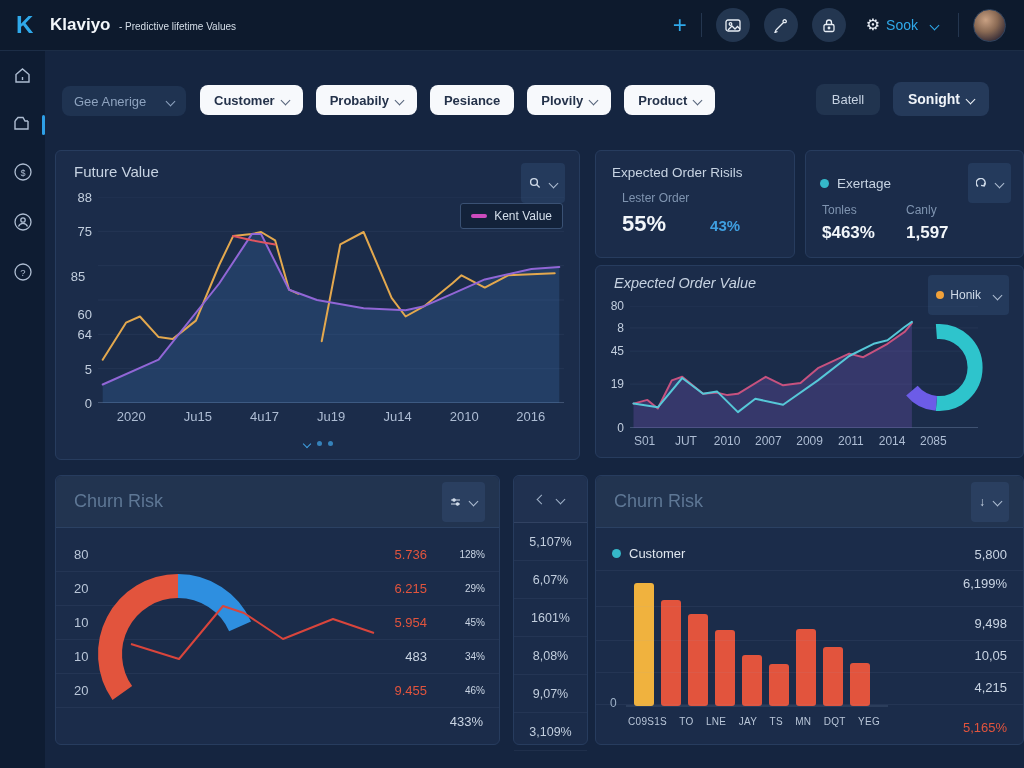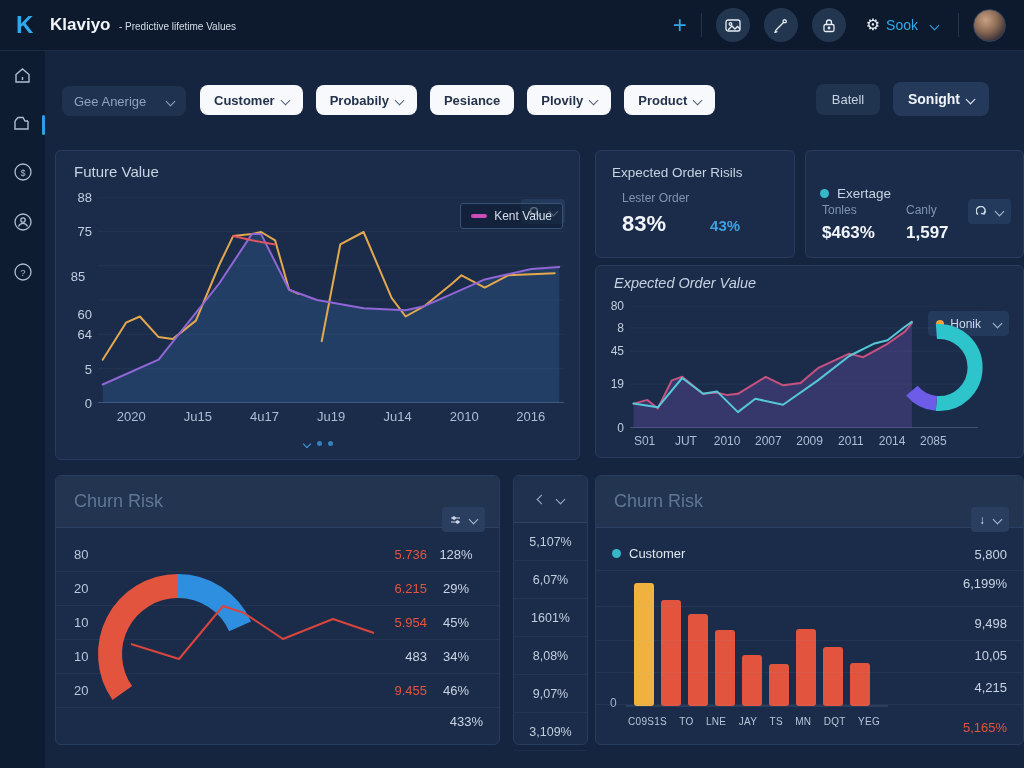--- a/index.html
+++ b/index.html
@@ -28,21 +28,21 @@
   #pills{position:absolute;left:200px;top:85px;display:flex;gap:13px;}
   .pill{height:30px;background:#f7f9fc;border:none;border-radius:8px;color:#24324a;font-size:13px;font-weight:bold;display:flex;align-items:center;padding:0 14px;cursor:pointer;font-family:inherit;}
   .pill .chev{border-color:#55637a;}
   .btn-dark{position:absolute;background:#21344f;border:none;border-radius:8px;color:#c6d2e2;font-size:13px;display:flex;align-items:center;justify-content:center;cursor:pointer;font-family:inherit;}
   #batell-btn{right:144px;top:84px;width:64px;height:31px;}
   #sonight-btn{right:35px;top:82px;width:96px;height:34px;font-weight:bold;color:#f0f4f9;font-size:14px;background:#253a5a;}
   
   .panel{position:absolute;background:#1b2c4a;border:1px solid #273c5e;border-radius:6px;box-sizing:border-box;}
   .p-head{display:flex;justify-content:space-between;padding:12px 14px 0 18px;}
   .p-title{margin:0;font-size:15px;font-weight:normal;color:#c7d3e2;}
-  .mini-btn{background:#243a5c;border:none;border-radius:4px;color:#aebdd2;height:25px;display:flex;align-items:center;padding:0 8px;cursor:pointer;font-family:inherit;font-size:11px;gap:2px;margin-top:36px;}
+  .mini-btn{background:#243a5c;border:none;border-radius:4px;color:#aebdd2;height:40px;display:flex;align-items:center;padding:0 8px;cursor:pointer;font-family:inherit;font-size:11px;gap:2px;}
   
   #panel-fv{left:55px;top:150px;width:525px;height:310px;}
   #fv-plot{position:absolute;left:42px;top:46px;}
   .ylab{position:absolute;font-size:13px;color:#c2cede;width:28px;text-align:right;}
   .xrow{position:absolute;display:flex;}
   .xrow span{flex:1;text-align:center;font-size:13px;color:#aebdd4;}
   .legend{position:absolute;right:16px;top:52px;display:flex;align-items:center;gap:7px;border:1px solid #3a5174;background:rgba(13,27,46,0.55);border-radius:3px;padding:5px 10px;font-size:12px;color:#d5dfeb;}
   .lg-dash{width:16px;height:4px;border-radius:2px;background:#cc4bbd;}
   .dots{position:absolute;left:0;width:100%;top:283px;text-align:center;color:#3f9fe0;}
   .dot{width:5px;height:5px;border-radius:50%;background:#3f9fe0;display:inline-block;margin:0 3px;opacity:.75;vertical-align:middle;}
@@ -65,21 +65,21 @@
   
   .churn-head{height:52px;background:#223450;border-radius:6px 6px 0 0;display:flex;align-items:center;justify-content:space-between;padding:0 14px 0 18px;border-bottom:1px solid #2b4163;box-sizing:border-box;}
   .churn-title{margin:0;font-size:18px;font-weight:normal;color:#5e7795;}
   #panel-cl{left:55px;top:475px;width:445px;height:270px;}
   #cl-rows{position:absolute;left:0;top:62px;width:100%;}
   .cl-row{height:34px;display:flex;align-items:center;border-bottom:1px solid rgba(148,170,200,0.08);padding:0 14px 0 18px;box-sizing:border-box;}
   .cl-y{width:34px;font-size:13px;color:#b9c6d8;}
   .cl-sp{flex:1;}
   .cl-num{width:78px;text-align:right;font-size:13px;color:#e2543d;}
   .cl-num.plain{color:#c9d4e3;}
-  .cl-pct{width:58px;text-align:center;font-size:13px;color:#c9d4e3;}
+  .cl-pct{width:58px;text-align:right;font-size:10px;color:#c9d4e3;}
   #cl-svg{position:absolute;left:40px;top:62px;pointer-events:none;}
   #cl-xlabels{position:absolute;left:75px;top:238px;width:260px;display:flex;justify-content:space-between;font-size:12.5px;color:#9fb2c8;}
   #cl-footer{position:absolute;right:16px;top:238px;font-size:13px;color:#c9d4e3;}
   
   #panel-mid{left:513px;top:475px;width:75px;height:270px;}
   .mid-head{height:46px;display:flex;align-items:center;justify-content:center;gap:12px;color:#9fb2c8;border-bottom:1px solid rgba(148,170,200,0.15);background:#203150;border-radius:6px 6px 0 0;}
   .mid-row{height:37px;display:flex;align-items:center;justify-content:center;font-size:12.5px;color:#c2cede;border-bottom:1px solid rgba(148,170,200,0.08);}
   
   #panel-cr{left:595px;top:475px;width:429px;height:270px;}
   .cr-line{position:absolute;left:0;width:100%;height:1px;background:rgba(148,170,200,0.08);}
@@ -266,21 +266,21 @@
         <span>2016</span>
       </div>
     <div class="dots"><i class="d-chev"></i><i class="dot"></i><i class="dot"></i></div>
   </section>
 
   <section class="panel" id="panel-risks">
     <div style="padding:14px 16px;">
       <div class="card-title">Expected Order Risils</div>
       <div class="card-sub" style="margin:11px 0 6px 10px;">Lester Order</div>
       <div style="display:flex;align-items:baseline;gap:44px;margin-left:10px;">
-        <span class="big-val">83%</span>
+        <span class="big-val">55%</span>
         <span class="blue-val">43%</span>
       </div>
     </div>
   </section>
 
   <section class="panel" id="panel-exertage">
     <div style="padding:12px 12px 0 14px;display:flex;align-items:center;justify-content:space-between;">
       <span style="display:flex;align-items:center;gap:8px;">
         <span class="teal-dot"></span>
         <span class="card-title">Exertage</span>

